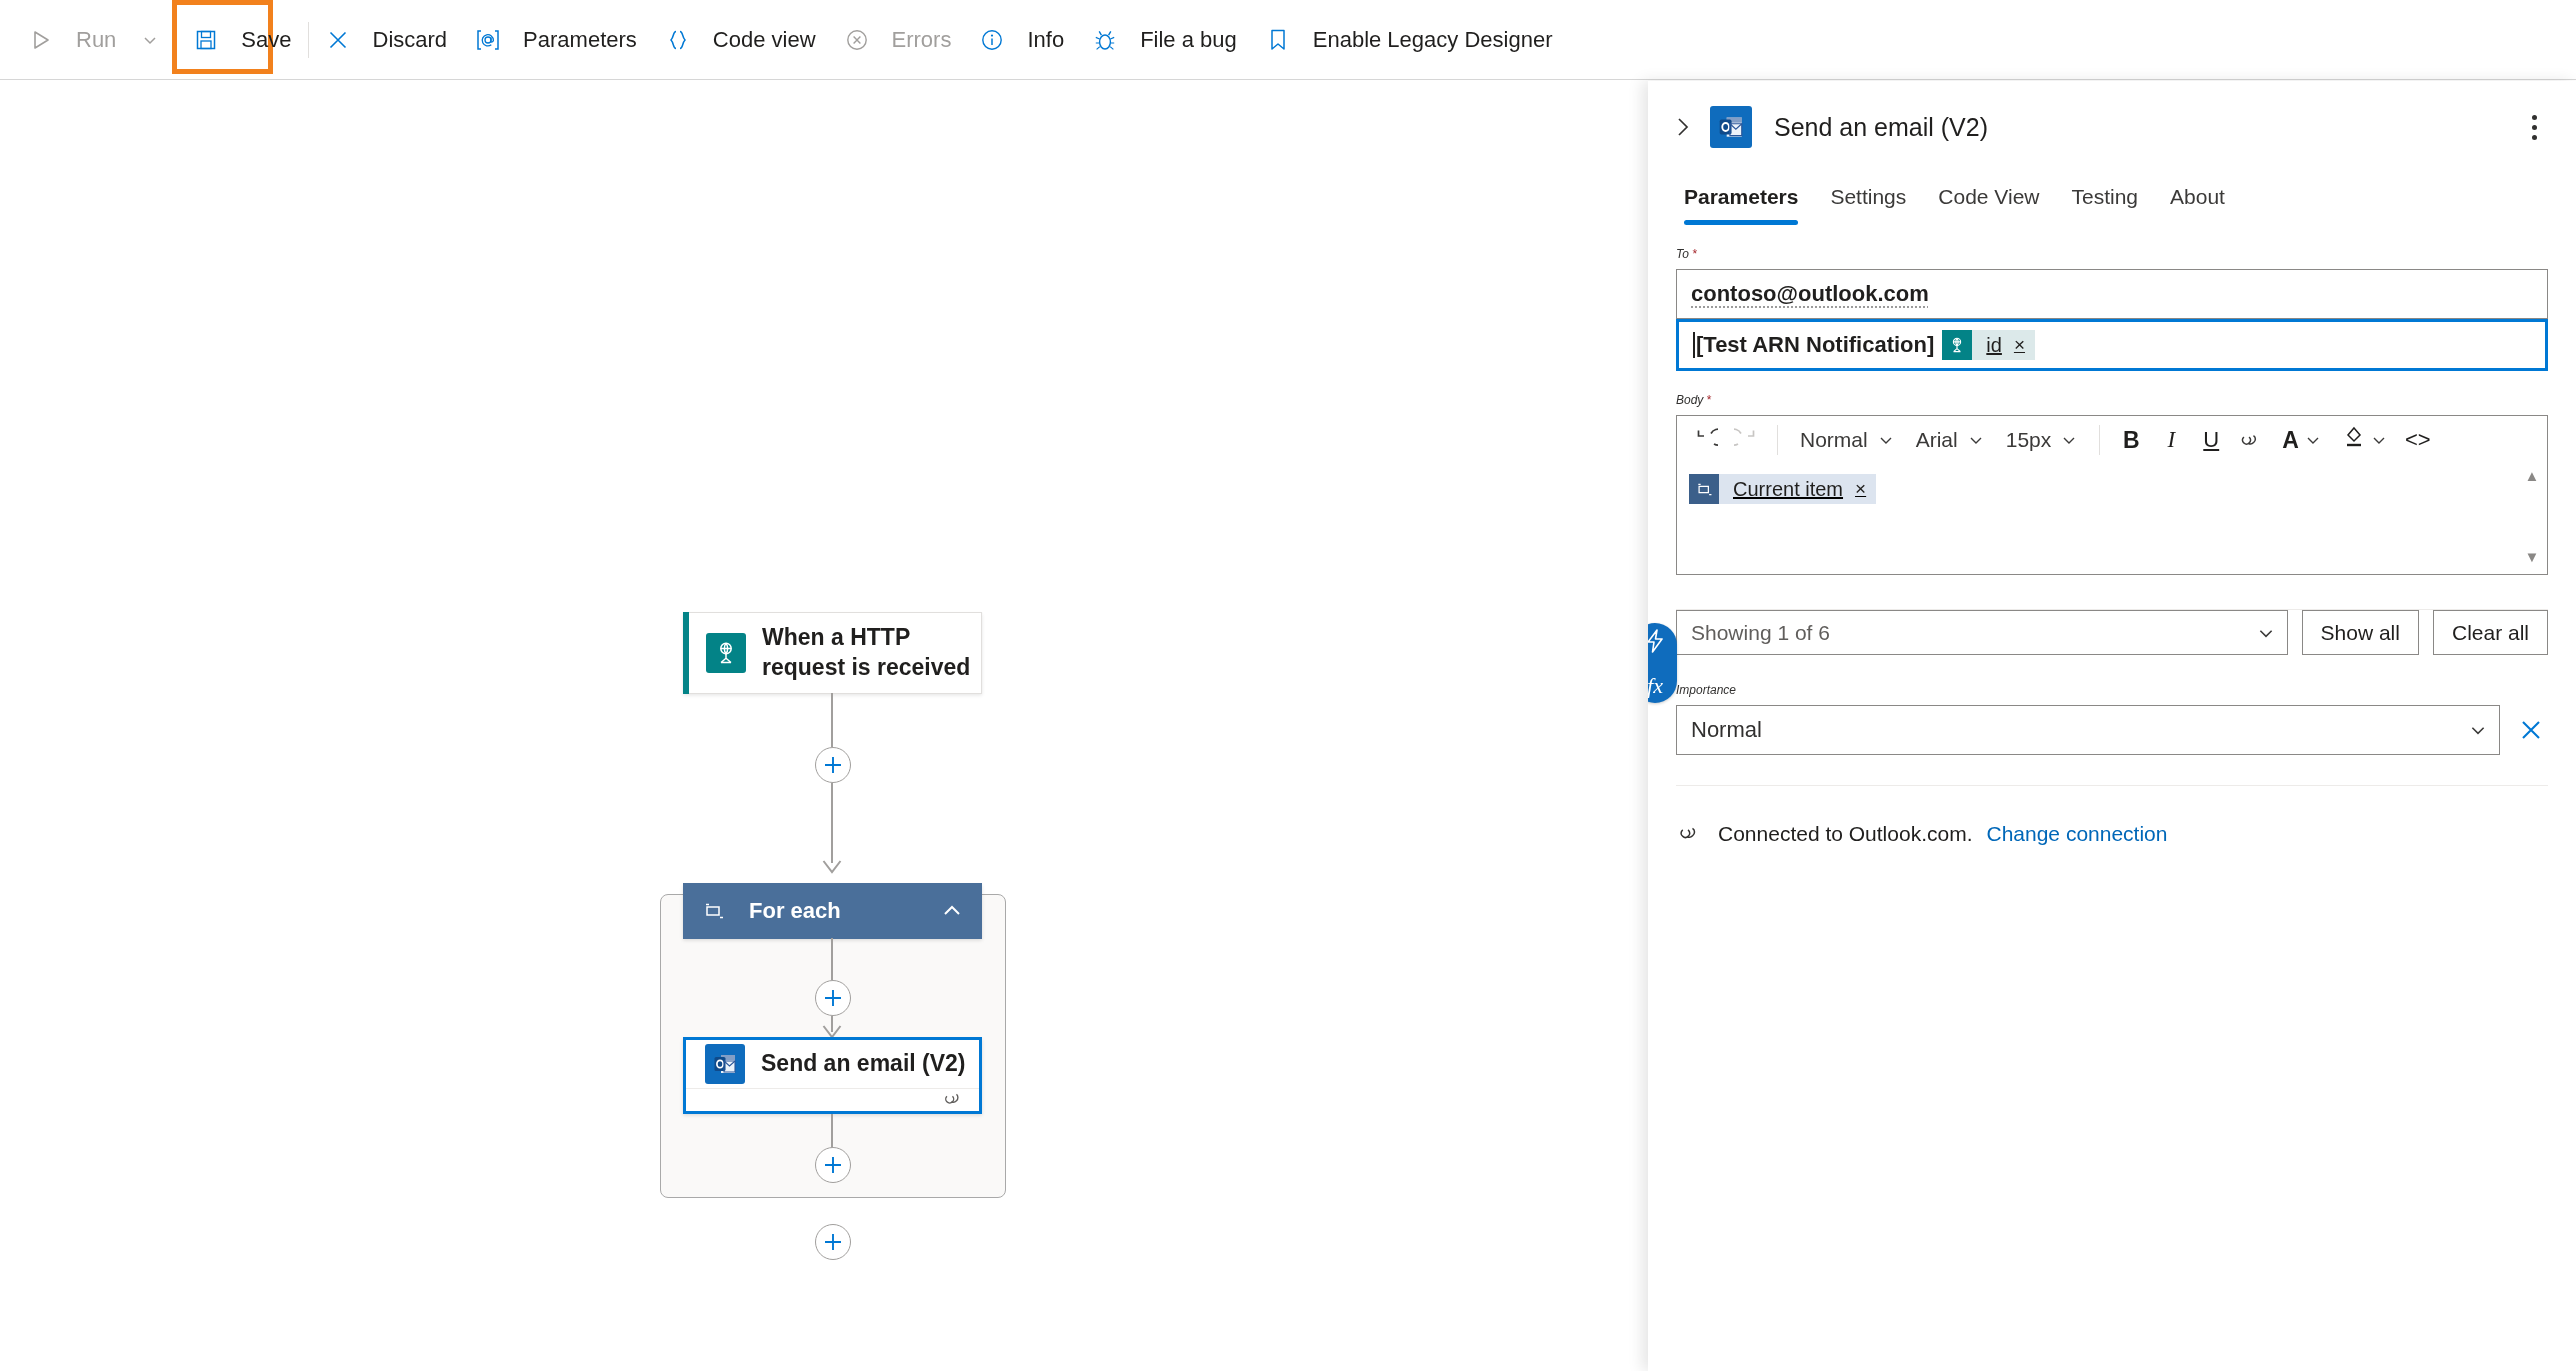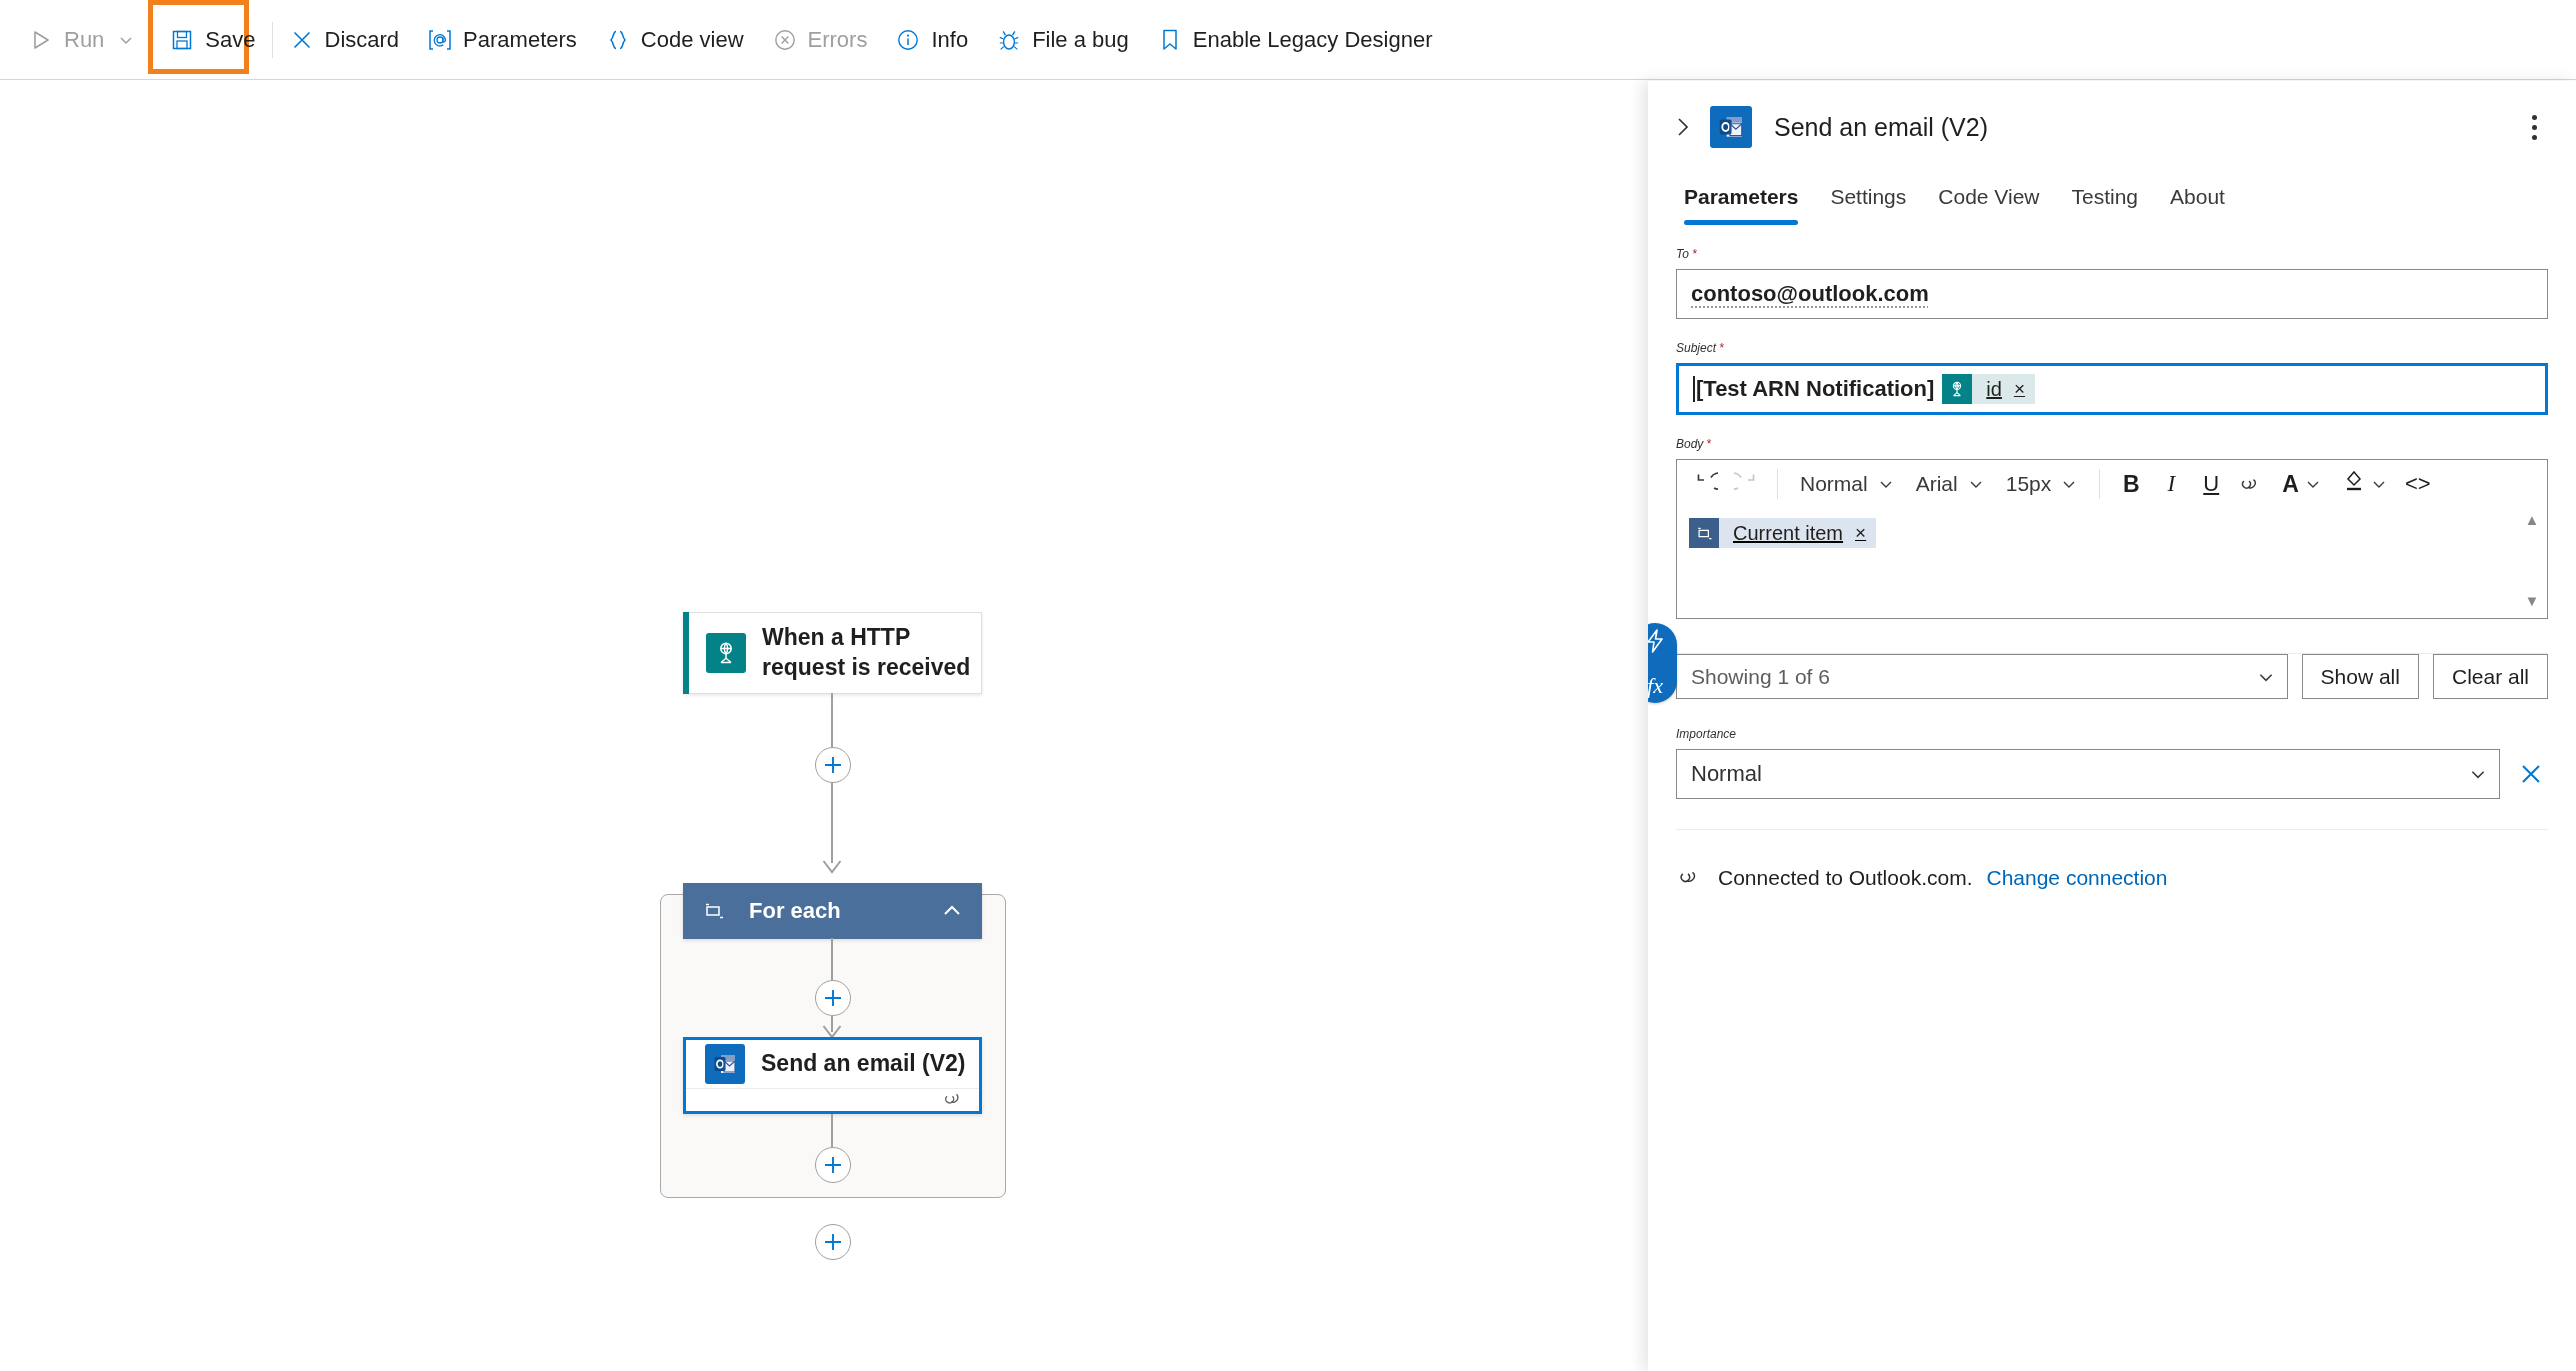--- a/index.html
+++ b/index.html
@@ -12,21 +12,21 @@
   .app { position: relative; width: 2576px; height: 1371px; background:#fff; }
 
   
   .toolbar {
     position: absolute; left:0; top:0; width:2576px; height:80px;
     display:flex; align-items:center; gap:0px;
     border-bottom:1px solid #d6d6d6; background:#fff;
     padding-left: 14px;
   }
   .tb-item {
-    display:flex; align-items:center; gap:10px;
+    display:flex; align-items:center; gap:22px;
     height:46px; padding:0 14px;
     font-size:22px; color:#201f1e; white-space:nowrap;
     cursor:pointer; position:relative;
   }
   .tb-item.disabled { color:#a19f9d; cursor:default; }
   .tb-ico { width:26px; height:26px; display:flex; align-items:center; justify-content:center; color:#0078d4; flex:none;}
   .tb-item.disabled .tb-ico { color:#a19f9d; }
   .tb-ico svg { display:block; }
   .tb-chev { width:20px; height:20px; display:flex; align-items:center; justify-content:center; margin-left:2px;}
   .save-wrap { position:relative; display:flex; align-items:center; }
@@ -439,23 +439,20 @@
         <span class="d2">fx</span>
       </div>
 
       <div class="fieldlabel">
         <span>To</span><span class="req">*</span>
       </div>
       <div class="txtfield">
         <span class="spell">contoso@outlook.com</span>
       </div>
 
-      <div class="fieldlabel">
-        <span>Subject</span><span class="req">*</span>
-      </div>
       <div class="txtfield focused">
         <span class="caretbar"></span>
         <span>[Test ARN Notification]</span>
         <span class="token token-id">
           <span class="tk-ico">
             <svg width="18" height="18" viewBox="0 0 26 26" fill="none" stroke="#fff" stroke-width="1.7">
               <circle cx="13" cy="8.5" r="5.2"></circle>
                 <path d="M7.8 8.5 h10.4 M13 3.3 c2.2 2.6 2.2 7.8 0 10.4 c-2.2 -2.6 -2.2 -7.8 0 -10.4"></path>
               <path d="M13 13.7 v4.6 M8 22.5 h10 M8 22.5 l5 -4.2 M18 22.5 l-5 -4.2"></path>
             </svg>

